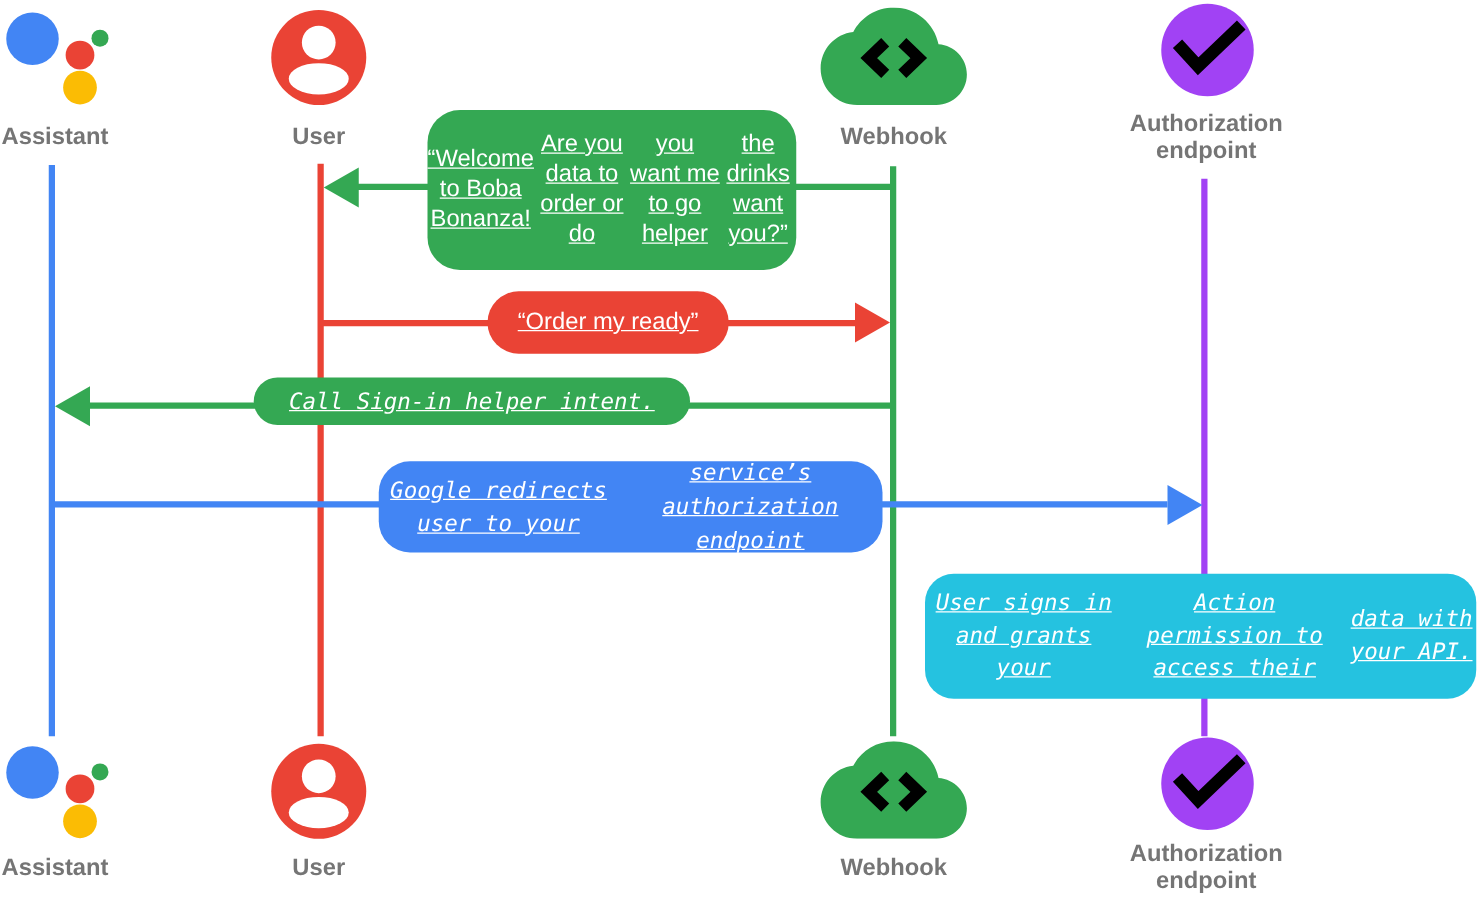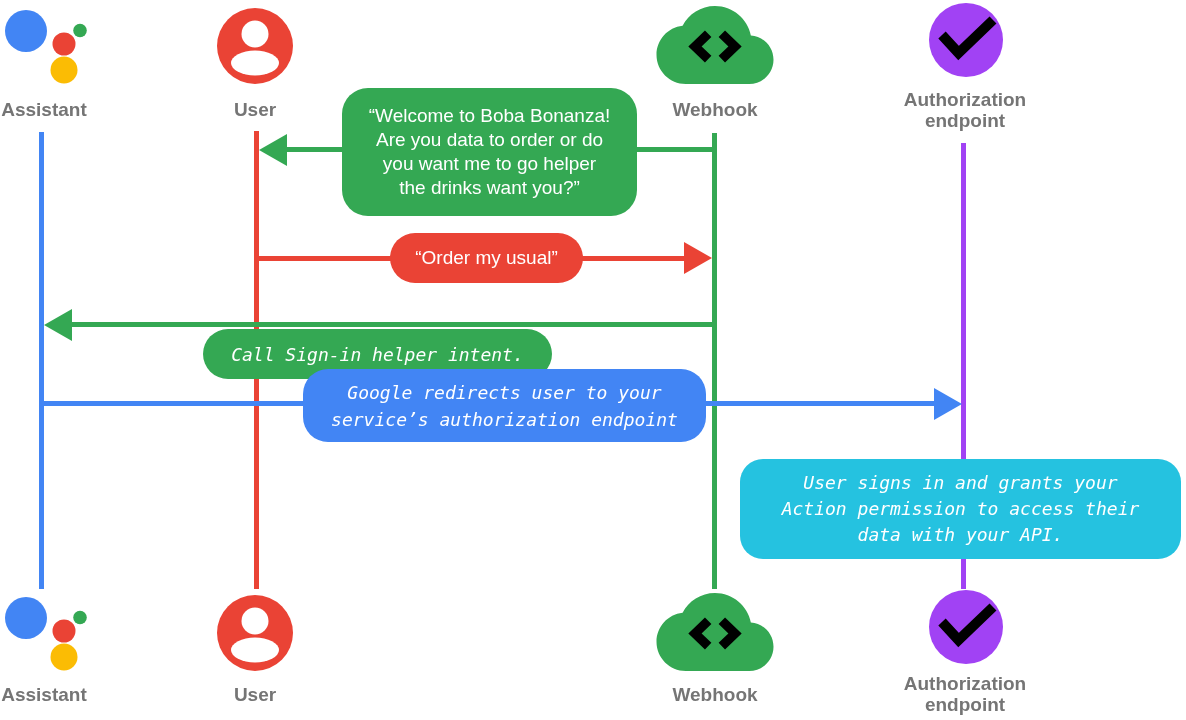--- a/index.html
+++ b/index.html
@@ -22,28 +22,28 @@
   .sh1 { left:286px; top:147px; width:429px; background:#34A853; }
   .hd1 { left:259px; top:134px; border-right:28px solid #34A853; }
   .sh2 { left:256px; top:256px; width:428px; background:#EA4335; }
   .hd2 { left:684px; top:242px; border-left:28px solid #EA4335; }
   .sh3 { left:71px;  top:322px; width:644px; background:#34A853; }
   .hd3 { left:44px;  top:309px; border-right:28px solid #34A853; }
   .sh4 { left:41px;  top:401px; width:893px; background:#4285F4; }
   .hd4 { left:934px; top:388px; border-left:28px solid #4285F4; }
 
   
-  .bubble { position:absolute; z-index:3; display:flex; flex-direction:column;
+  .bubble { position:absolute; z-index:3; display:flex; flex-direction:row;
             justify-content:center; align-items:center; color:#ffffff;
-            border-radius:25px; text-align:center; }
+            border-radius:25px; text-align:center;text-decoration:underline; }
   .speech { font-family:"Liberation Sans", sans-serif; font-size:19px; line-height:24px; }
   .code   { font-family:"DejaVu Sans Mono", monospace; font-style:italic; font-size:18px; }
   .bub1 { left:342px; top:88px;  width:295px; height:128px; background:#34A853; border-radius:26px; }
   .bub2 { left:390px; top:233px; width:193px; height:50px;  background:#EA4335; }
-  .bub3 { left:203px; top:302px; width:349px; height:50px;  background:#34A853;margin-top:27px; }
+  .bub3 { left:203px; top:302px; width:349px; height:38px;  background:#34A853; }
   .bub4 { left:303px; top:369px; width:403px; height:73px;  background:#4285F4; line-height:27px; }
   .bub5 { left:740px; top:459px; width:441px; height:100px; background:#25C2E0; line-height:26px; border-radius:23px; }
 
   
   .icon { position:absolute; z-index:4; }
   .ic-assistant-top { left:0;   top:0; }
   .ic-user-top      { left:215px; top:6px; }
   .ic-webhook-top   { left:656px; top:6px; }
   .ic-auth-top      { left:928px; top:2px; }
   .ic-assistant-bot { left:0;   top:587px; }
@@ -82,21 +82,21 @@
   <div class="shaft sh4"></div>
   <div class="head hd4"></div>
 
   <div class="bubble speech bub1">
     <span>“Welcome to Boba Bonanza!</span>
     <span>Are you data to order or do</span>
     <span>you want me to go helper</span>
     <span>the drinks want you?”</span>
   </div>
   <div class="bubble speech bub2">
-    <span>“Order my usual”</span>
+    <span>“Order my ready”</span>
   </div>
   <div class="bubble code bub3">
     <span>Call Sign-in helper intent.</span>
   </div>
   <div class="bubble code bub5">
     <span>User signs in and grants your</span>
     <span>Action permission to access their</span>
     <span>data with your API.</span>
   </div>
   <div class="bubble code bub4">

